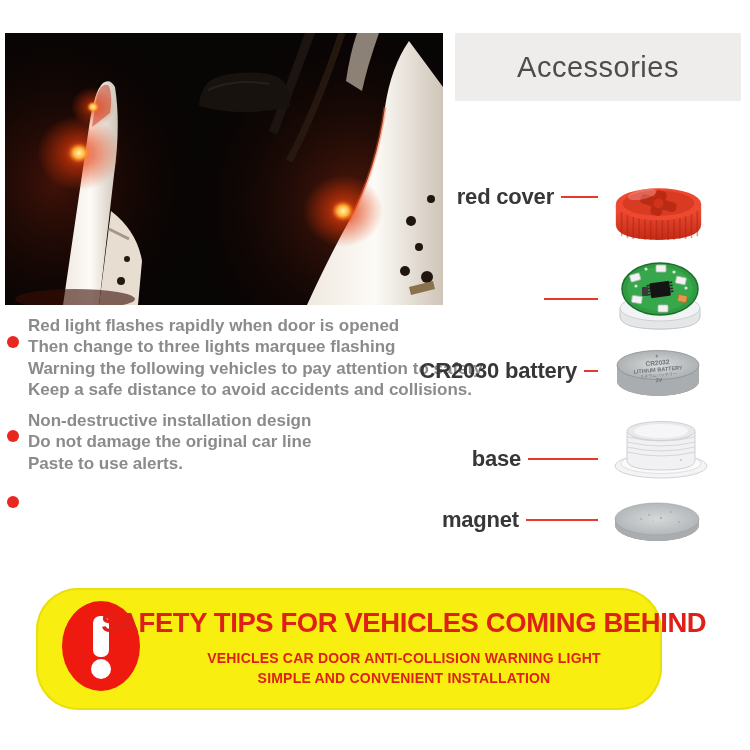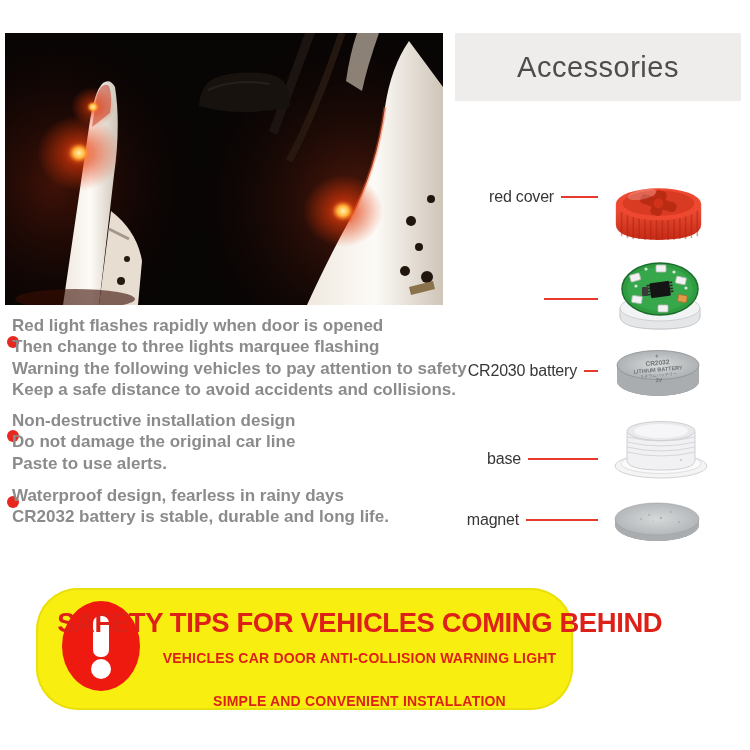--- a/index.html
+++ b/index.html
@@ -14,57 +14,57 @@
   .acc-panel{
     position:absolute;left:455px;top:33px;width:286px;height:68px;
     background:#eeedeb;display:flex;align-items:center;justify-content:center;
   }
   .acc-title{font-size:29px;color:#4d4d4d;font-weight:500;letter-spacing:.5px;}
   
   .part-row{
     position:absolute;left:380px;width:218px;height:22px;
     display:flex;align-items:center;justify-content:flex-end;gap:7px;z-index:5;
   }
-  .part-label{font-size:16px;font-weight:400;color:#373737;letter-spacing:-.2px;white-space:nowrap;}
+  .part-label{font-size:22px;font-weight:700;color:#373737;letter-spacing:-.2px;white-space:nowrap;}
   .leader{height:2px;background:#e73a2c;flex:0 0 auto;}
   .row-redcover{top:186px;}   .row-redcover .leader{width:37px;}
   .row-board{top:288px;}      .row-board .leader{width:54px;}
   .row-battery{top:360px;}    .row-battery .leader{width:14px;}
   .row-base{top:448px;}       .row-base .leader{width:70px;}
   .row-magnet{top:509px;}     .row-magnet .leader{width:72px;}
   .part-img{position:absolute;z-index:4;}
   .part-img svg{display:block;width:100%;height:100%;}
   .img-redcover{left:610px;top:176px;width:97px;height:68px;}
   .img-board{left:616px;top:256px;width:88px;height:76px;}
   .img-battery{left:615px;top:345px;width:86px;height:54px;}
   .img-base{left:613px;top:414px;width:96px;height:66px;}
   .img-magnet{left:613px;top:491px;width:88px;height:58px;}
   
-  .feature{position:absolute;left:12px;font-size:17px;font-weight:bold;color:#8b8b8b;line-height:21.3px;white-space:nowrap;}
+  .feature{position:absolute;left:28px;font-size:17px;font-weight:bold;color:#8b8b8b;line-height:21.3px;white-space:nowrap;}
   .feat-1{top:315px;} .feat-2{top:410px;} .feat-3{top:485px;}
   .dot{position:absolute;left:7px;width:12px;height:12px;border-radius:50%;background:#e8281e;}
   .dot-1{top:336px;} .dot-2{top:430px;} .dot-3{top:496px;}
   
   .banner{
-    position:absolute;left:36px;top:588px;width:537px;height:122px;
+    position:absolute;left:36px;top:588px;width:626px;height:122px;
     background:#f8ee10;border-radius:42px;box-shadow:inset 0 0 0 2px #eadf0e;
   }
   .banner-icon{position:absolute;left:26px;top:13px;width:78px;height:90px;}
   .banner-icon svg{display:block;width:100%;height:100%;}
   .banner-text{
     position:absolute;left:118px;right:8px;top:0;height:100%;
     display:flex;flex-direction:column;align-items:center;text-align:center;
   }
   .banner-title{
     margin-top:19px;font-size:28px;font-weight:bold;color:#de2118;
     letter-spacing:-.4px;transform:scaleX(.98);white-space:nowrap;
   }
   .banner-sub{font-size:14px;font-weight:bold;color:#de2118;letter-spacing:.2px;white-space:nowrap;}
   .banner-sub1{margin-top:11px;}
-  .banner-sub2{margin-top:27px;}
+  .banner-sub2{margin-top:4px;}
 </style>
 </head>
 <body>
 
 <div id="canvas">
 
   <div class="photo">
     <svg viewBox="0 0 438 272" preserveAspectRatio="none">
       <defs>
         <linearGradient id="doorG" x1="0" y1="0" x2="1" y2="0">
@@ -295,24 +295,20 @@
   </div>
 
   <span class="dot dot-2"></span>
   <div class="feature feat-2">
     <div>Non-destructive installation design</div>
     <div>Do not damage the original car line</div>
     <div>Paste to use alerts.</div>
   </div>
 
   <span class="dot dot-3"></span>
-  <div class="feature feat-3">
-    <div>Waterproof design, fearless in rainy days</div>
-    <div>CR2032 battery is stable, durable and long life.</div>
-  </div>
 
   <div class="banner">
     <div class="banner-icon">
       <svg viewBox="0 0 78 90">
         <ellipse cx="39" cy="45" rx="39" ry="45" fill="#ee1a10"></ellipse>
         <rect x="31" y="15" width="16" height="41" rx="7" fill="#ffffff"></rect>
         <circle cx="39" cy="68" r="10" fill="#ffffff"></circle>
       </svg>
     </div>
     <div class="banner-text">

